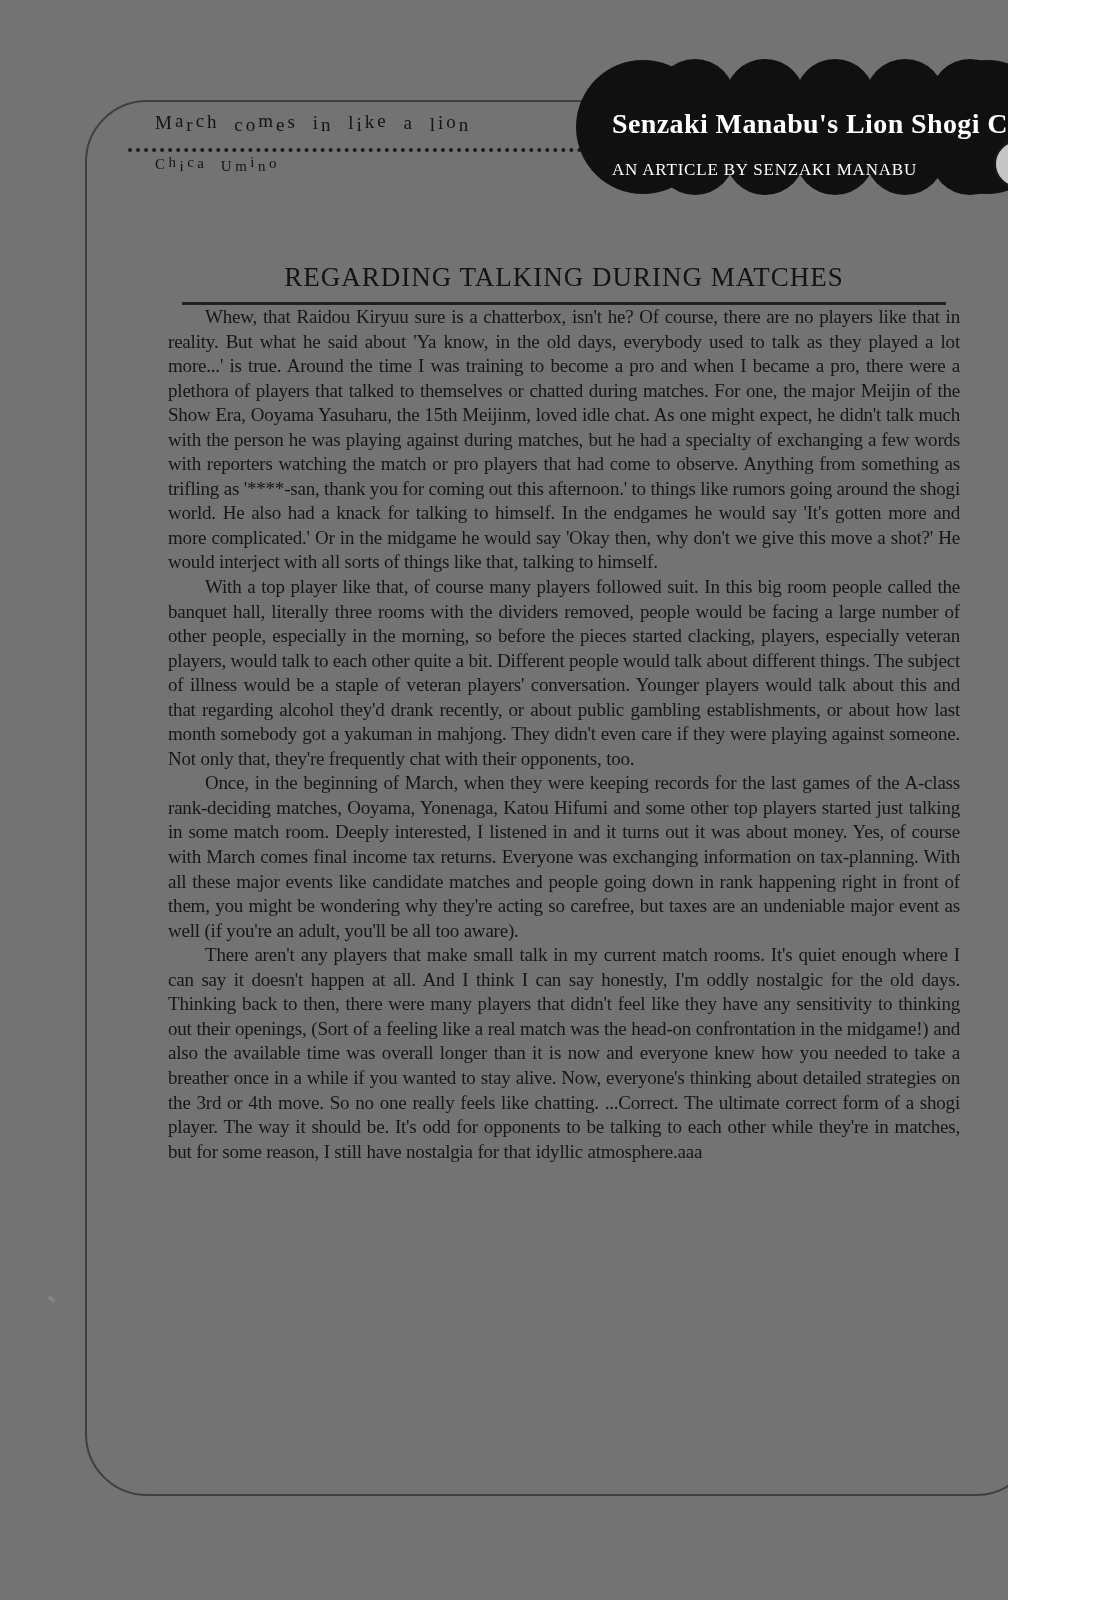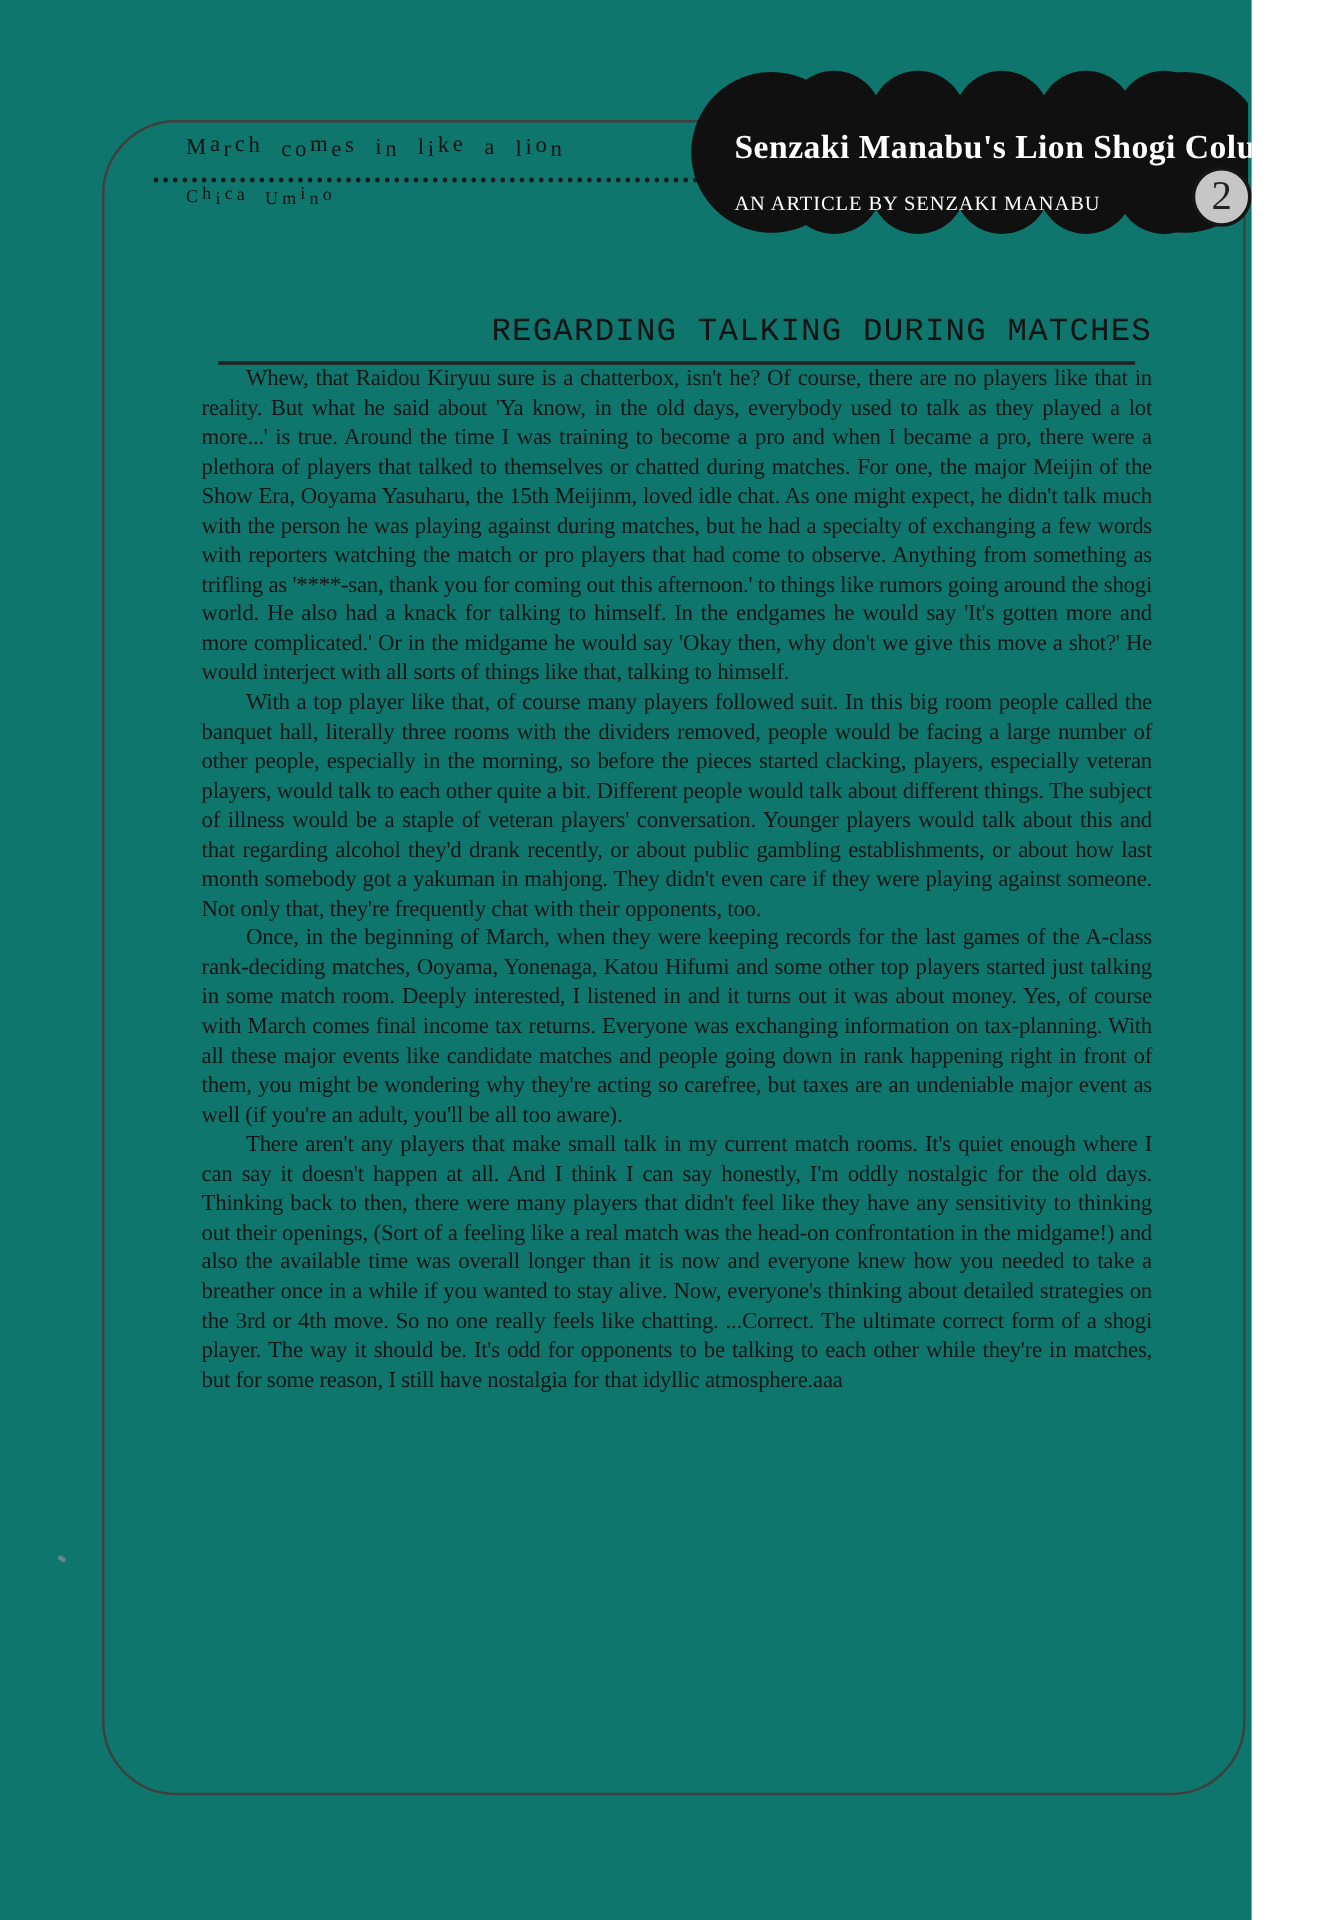--- a/index.html
+++ b/index.html
@@ -1,23 +1,22 @@
 <!DOCTYPE html>
 <html style="--cloud: #101010; --badge_bg: #c6c6c6; --border: #3f3f3f; --text: #191919;"><head>
 <meta charset="utf-8">
 <style>
   html,body{margin:0;padding:0;background:#ffffff;}
   .canvas{
     position:relative;
     width:1008px;height:1600px;
-    background:#0f766e;
+    background:#737373;
     overflow:hidden;
     font-family:"Liberation Serif", serif;
     color:var(--text,#191919);
-    padding-left:35px;
   }
   .page-border{
     position:absolute;
     left:85px;top:100px;
     width:953px;height:1396px;
     border:2px solid var(--border,#3f3f3f);
     border-radius:62px;
     box-sizing:border-box;
   }
   
@@ -67,23 +66,22 @@
     font-size:34px;color:#222222;
   }
   
   .content{
     position:absolute;left:168px;top:100px;width:792px;
   }
   .article-title{
     margin:162px 0 4px 0;
     font-size:27px;font-weight:normal;
     letter-spacing:1px;
-    text-align:right;
+    text-align:center;
     color:#131313;
-    font-family:Liberation Mono, monospace;
   }
   .title-rule{
     margin:9px auto 0 auto;
     width:764px;height:0;
     border-top:3px solid #222222;
   }
   .content p{
     margin:0;
     text-indent:37px;
     font-size:19px;line-height:24.55px;

